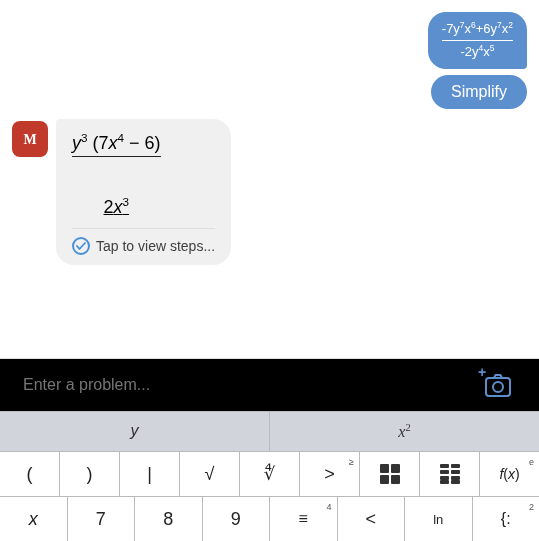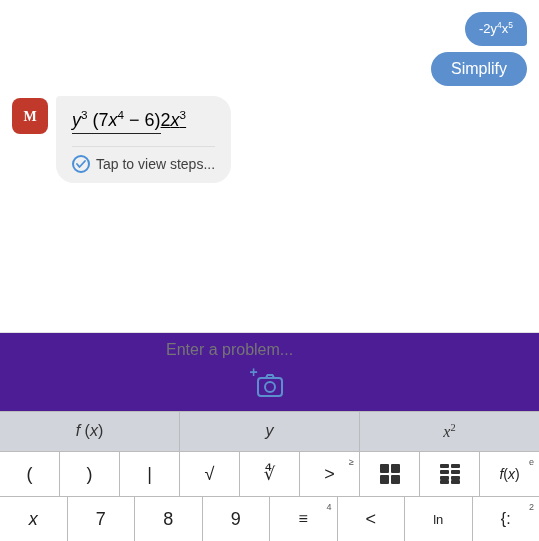--- a/index.html
+++ b/index.html
@@ -111,22 +111,24 @@
 
     .bot-bubble-math {
       display: flex;
       flex-direction: column;
       align-items: flex-start;
       margin-bottom: 10px;
     }
 
     .bot-fraction {
       display: flex;
-      align-items: flex-start;
+      flex-direction: column;
+      align-items: center;
       font-size: 18px;
+      gap: 36px;
     }
 
     .bot-fraction .bot-numerator {
       border-bottom: 1.5px solid #222;
       padding-bottom: 2px;
       margin-bottom: 2px;
       font-size: 18px;
     }
 
     .bot-fraction .bot-denominator {
@@ -151,27 +153,26 @@
       border-radius: 50%;
       border: 2px solid #4a90d9;
       display: flex;
       align-items: center;
       justify-content: center;
       flex-shrink: 0;
     }
 
     
     .input-area {
-      background: #4c1d95;
+      background: #000000;
       border-top: 1px solid #e0e0e0;
       padding: 8px 23px;
       display: flex;
       align-items: center;
       gap: 8px;
-      flex-direction: column;
     }
 
     .problem-input {
       flex: 1;
       font-size: 16px;
       color: #aaa;
       background: transparent;
       border: none;
       outline: none;
     }
@@ -260,20 +261,21 @@
   </style>
 </head>
 <body>
 
 <div class="chat-area">
 
   <div class="user-message-group">
 
     <div class="user-bubble-math">
       <div class="fraction">
+        <span class="numerator">-7y<sup>7</sup>x<sup>6</sup>+6y<sup>7</sup>x<sup>2</sup></span>
         <span class="denominator">-2y<sup>4</sup>x<sup>5</sup></span>
       </div>
     </div>
 
     <div class="simplify-button">
       <span>Simplify</span>
     </div>
   </div>
 
   <div class="bot-message-group">
@@ -311,23 +313,20 @@
     <span class="plus-badge">+</span>
     <svg width="28" height="26" viewBox="0 0 28 26" fill="none">
       <rect x="2" y="6" width="24" height="18" rx="3" stroke="#5b8fce" stroke-width="2" fill="none"></rect>
       <circle cx="14" cy="15" r="5" stroke="#5b8fce" stroke-width="2" fill="none"></circle>
       <path d="M10 6 L11.5 3 H16.5 L18 6" stroke="#5b8fce" stroke-width="2" stroke-linejoin="round" fill="none"></path>
     </svg>
   </div>
 </div>
 
 <div class="keyboard-tabs">
-  <div class="keyboard-tab">
-    <span><i>f</i> (<i>x</i>)</span>
-  </div>
   <div class="keyboard-tab">
     <span><i>y</i></span>
   </div>
   <div class="keyboard-tab">
     <span><i>x</i><sup>2</sup></span>
   </div>
 </div>
 
 <div class="keyboard-rows">
 

